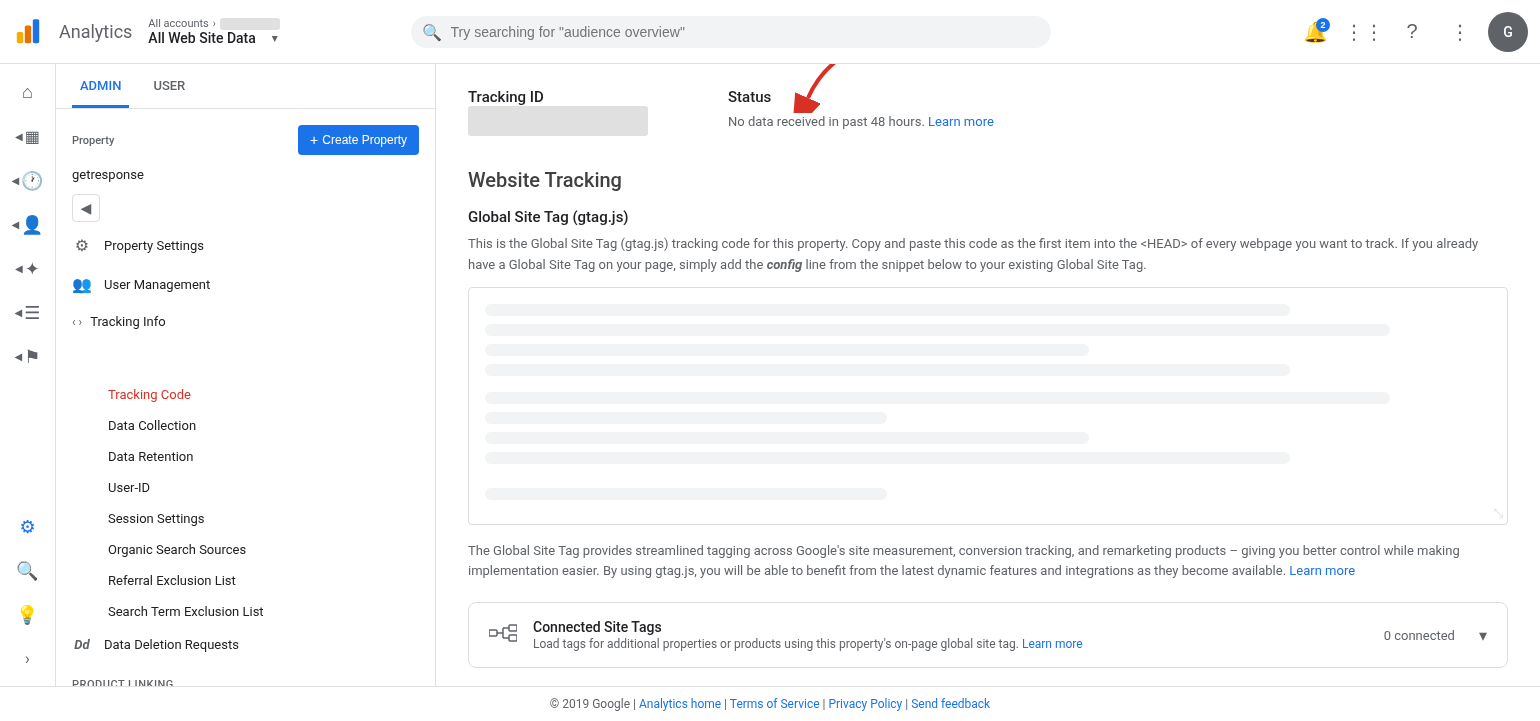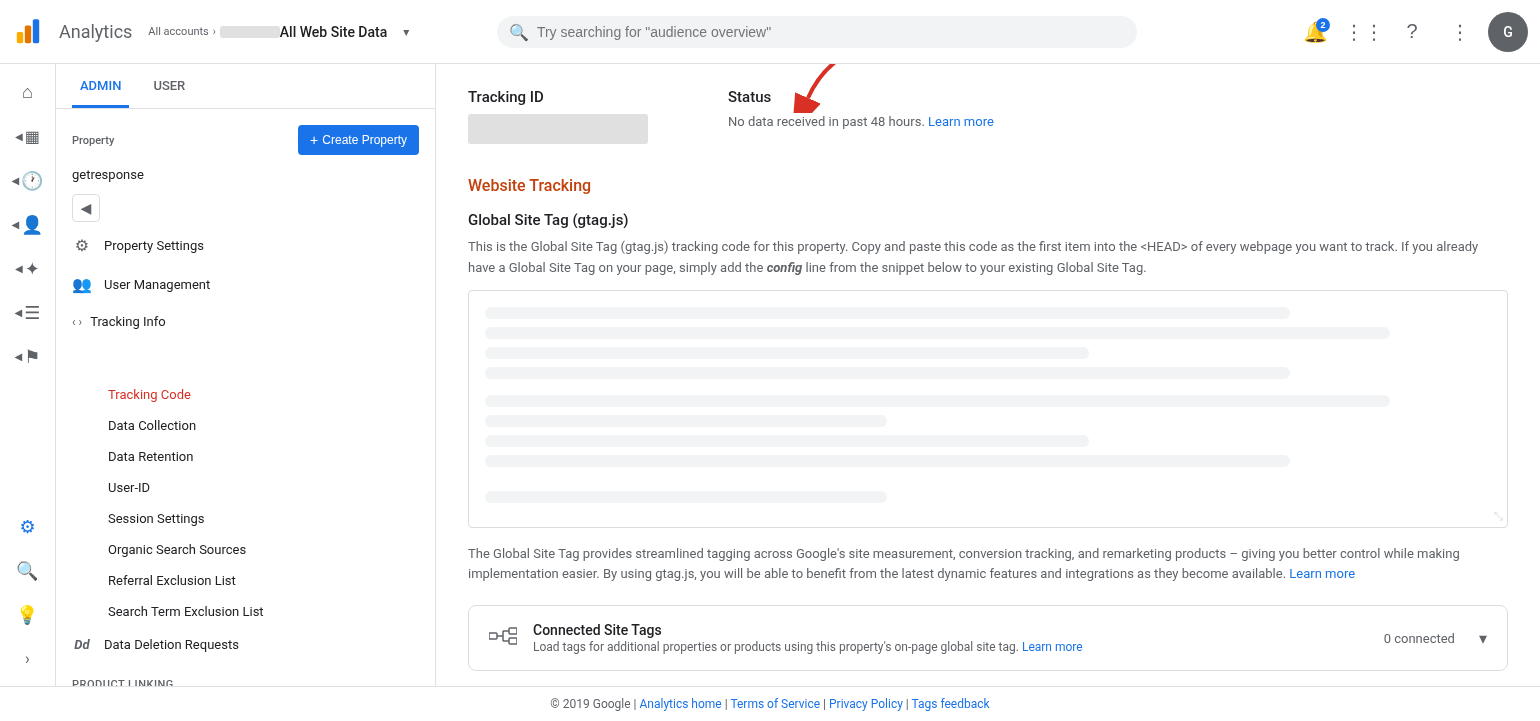--- a/index.html
+++ b/index.html
@@ -3,21 +3,21 @@
   <meta charset="utf-8">
   <style>
     * { box-sizing: border-box; margin: 0; padding: 0; }
     body { font-family: 'Roboto', Arial, sans-serif; font-size: 13px; color: #202124; background: #fff; display: flex; flex-direction: column; height: 721px; overflow: hidden; }
 
     
     .topbar { display: flex; align-items: center; height: 64px; background: #fff; border-bottom: 1px solid #e0e0e0; padding: 0 12px; gap: 16px; flex-shrink: 0; z-index: 10; }
     .topbar-logo { display: flex; align-items: center; gap: 15px; justify-content: flex-end; }
     .logo-icon { width: 32px; height: 32px; }
     .topbar-title { font-size: 18px; color: #5f6368; font-weight: 400; }
-    .account-selector { display: flex; flex-direction: row; font-size: 11px; color: #5f6368; }
+    .account-selector { display: flex; flex-direction: column; font-size: 11px; color: #5f6368; }
     .account-selector .all-accounts { display: flex; align-items: center; gap: 4px; color: #5f6368; font-size: 11px; }
     .account-selector .all-accounts .chevron { font-size: 10px; }
     .account-selector .property-select { display: flex; align-items: center; gap: 16px; font-size: 14px; color: #202124; font-weight: 500; cursor: pointer; }
     .account-selector .property-select .dropdown-arrow { font-size: 12px; color: #5f6368; }
     .search-bar { flex: 1; max-width: 640px; margin: 0 auto; }
     .search-bar input { width: 100%; padding: 8px 16px 8px 40px; border-radius: 24px; border: none; background: #f1f3f4; font-size: 14px; color: #202124; outline: none; }
     .search-wrapper { position: relative; }
     .search-wrapper .search-icon-svg { position: absolute; left: 12px; top: 50%; transform: translateY(-50%); color: #5f6368; font-size: 16px; }
     .topbar-actions { display: flex; align-items: center; gap: 8px; margin-left: auto; }
     .topbar-icon-btn { width: 40px; height: 40px; border-radius: 50%; border: none; background: transparent; cursor: pointer; display: flex; align-items: center; justify-content: center; font-size: 20px; color: #5f6368; position: relative; }
@@ -68,29 +68,29 @@
 
     .linking-item { display: flex; align-items: center; gap: 12px; padding: 10px 16px; cursor: pointer; font-size: 13px; color: #202124; }
 
     
     .main-content { flex: 1; overflow-y: auto; padding: 24px 32px; background: #fff; position: relative; }
     .main-content::-webkit-scrollbar { width: 6px; }
     .main-content::-webkit-scrollbar-thumb { background: #dadce0; border-radius: 3px; }
 
     .tracking-id-section { display: flex; align-items: flex-start; gap: 80px; margin-bottom: 32px; position: relative; }
     .tracking-id-block {}
-    .tracking-id-label { font-size: 15px; font-weight: 500; color: #202124; margin-bottom: 8px; }
+    .tracking-id-label { font-size: 15px; font-weight: 500; color: #202124; }
     .tracking-id-value { background: #f1f3f4; border-radius: 4px; padding: 8px 24px; color: #9aa0a6; font-size: 14px; min-width: 180px; height: 34px; }
 
     .status-block {}
     .status-label { font-size: 15px; font-weight: 500; color: #202124; margin-bottom: 8px; }
     .status-text { font-size: 13px; color: #5f6368; }
     .status-text a { color: #1a73e8; text-decoration: none; }
 
-    .section-title { font-size: 16px; font-weight: 500; color: #c2410c; margin-bottom: 8px; }
+    .section-title { font-size: 20px; font-weight: 500; color: #404040; margin-bottom: 8px; }
     .subsection-title { font-size: 15px; font-weight: 500; color: #202124; margin-bottom: 8px; }
     .section-desc { font-size: 13px; color: #5f6368; line-height: 1.6; margin-bottom: 11px; }
     .section-desc strong { font-weight: 700; font-style: italic; }
 
     .code-area { border: 1px solid #dadce0; border-radius: 4px; padding: 16px; background: #fff; min-height: 160px; margin-bottom: 16px; position: relative; }
     .code-blurred { background: #f1f3f4; height: 12px; border-radius: 6px; margin-bottom: 8px; }
     .code-blurred.w80 { width: 80%; }
     .code-blurred.w60 { width: 60%; }
     .code-blurred.w90 { width: 90%; }
     .code-blurred.w40 { width: 40%; }
@@ -324,14 +324,14 @@
       <span class="connected-chevron">▾</span>
     </div>
   </div>
 </div>
 
 <div class="footer">
   <span>© 2019 Google</span> |
   <a href="#">Analytics home</a> |
   <a href="#">Terms of Service</a> |
   <a href="#">Privacy Policy</a> |
-  <a href="#">Tags feedback</a>
+  <a href="#">Send feedback</a>
 </div>
 
 </body></html>

